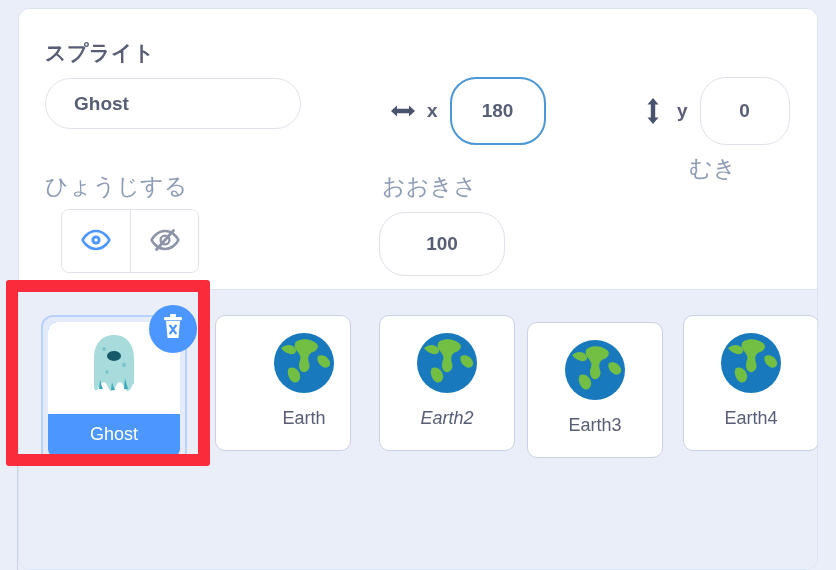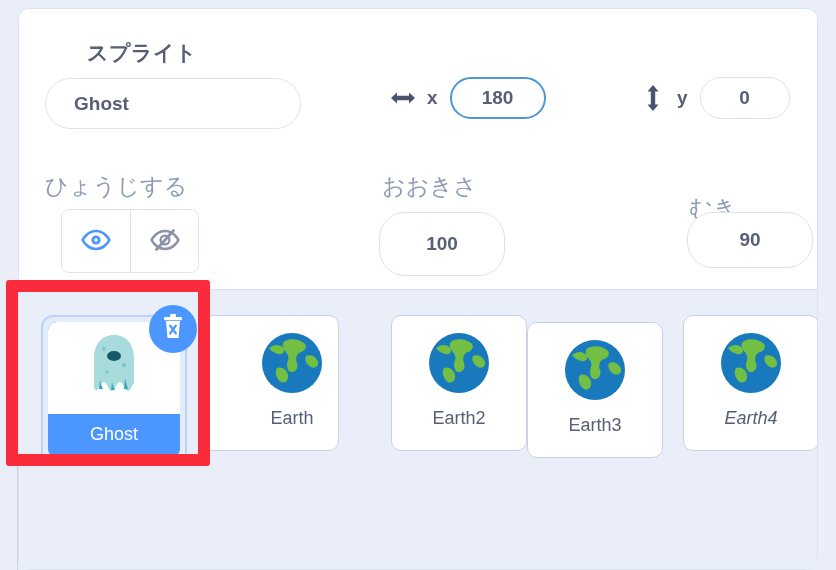--- a/index.html
+++ b/index.html
@@ -64,21 +64,20 @@
   }
 
   #sprite-title {
     position: absolute;
     left: 26px;
     top: 30px;
     color: #575e75;
     font-size: 21px;
     font-weight: bold;
     letter-spacing: .5px;
-    margin-left: 42px;
   }
 
   
   #sprite-name-input {
     position: absolute;
     left: 26px;
     top: 69px;
     width: 256px;
     height: 51px;
     border: 1px solid #dfe2ea;
@@ -102,40 +101,40 @@
     width: 28px; height: 28px;
     display: flex; align-items: center; justify-content: center;
   }
   .coord-letter {
     color: #575e75;
     font-size: 19px;
     font-weight: bold;
     margin: 0 12px 0 10px;
   }
   .num-pill {
-    height: 42px;
+    height: 68px;
     border-radius: 26px;
     border: 1px solid #dfe2ea;
     background: #fff;
     box-sizing: border-box;
     color: #575e75;
     font-size: 19px;
     font-weight: bold;
     font-family: "Liberation Sans", sans-serif;
     text-align: center;
     outline: none;
   }
   .num-pill.focused { border: 2px solid #4c97d6; }
   #coord-x-input { width: 96px; }
   #coord-y-input { width: 90px; }
 
   
   #show-label   { position: absolute; left: 26px;  top: 162px; }
   #size-label   { position: absolute; left: 363px; top: 162px; text-align: center; }
-  #direction-label { position: absolute; left: 670px; top: 144px; margin-top: 40px; }
+  #direction-label { position: absolute; left: 670px; top: 144px; }
 
   
   #visibility-group {
     position: absolute;
     left: 42px;
     top: 200px;
     width: 138px;
     height: 64px;
     display: flex;
     border: 1px solid #dfe2ea;
@@ -249,24 +248,24 @@
     top: -12px;
     width: 48px; height: 48px;
     border-radius: 50%;
     background: #4c97ff;
     display: flex;
     align-items: center;
     justify-content: center;
     cursor: pointer;
   }
 
-  #sprite-tile-1 { left: 184px; padding-left: 42px; }
-  #sprite-tile-2 { left: 372px; }
+  #sprite-tile-1 { left: 196px; padding-left: 42px; }
+  #sprite-tile-2 { left: 360px; font-style: italic; }
   #sprite-tile-3 { left: 508px; margin-top: 7px; }
-  #sprite-tile-4 { left: 664px; font-style: italic; }
+  #sprite-tile-4 { left: 664px; }
 
   
   #annotation-rect {
     position: absolute;
     left: 6px;
     top: 280px;
     width: 204px;
     height: 186px;
     border: 12px solid #fa2c3c;
     border-radius: 3px;
@@ -329,21 +328,20 @@
               <path d="M15 2 C6 2 1.6 11 1.6 11 C1.6 11 6 20 15 20 C24 20 28.4 11 28.4 11 C28.4 11 24 2 15 2 Z" fill="none" stroke="#8d94a8" stroke-width="2.6"></path>
               <circle cx="15" cy="11" r="4.4" fill="none" stroke="#8d94a8" stroke-width="2.4"></circle>
               <line x1="23.5" y1="1.5" x2="6.5" y2="20.5" stroke="#8d94a8" stroke-width="2.8" stroke-linecap="round"></line>
             </svg>
           </span>
         </button>
       </div>
 
       <input id="size-input" class="num-pill" type="text" value="100" style="">
 
-      <input id="direction-input" class="num-pill" type="text" value="90" style="">
     </div>
 
     <div id="panel-divider"></div>
 
     <div id="sprite-list-area">
 
       <div id="sprite-tile-0" class="sprite-tile">
         <div class="inner">
           <div class="thumb">
             <svg width="54" height="72" viewBox="0 0 54 72">

